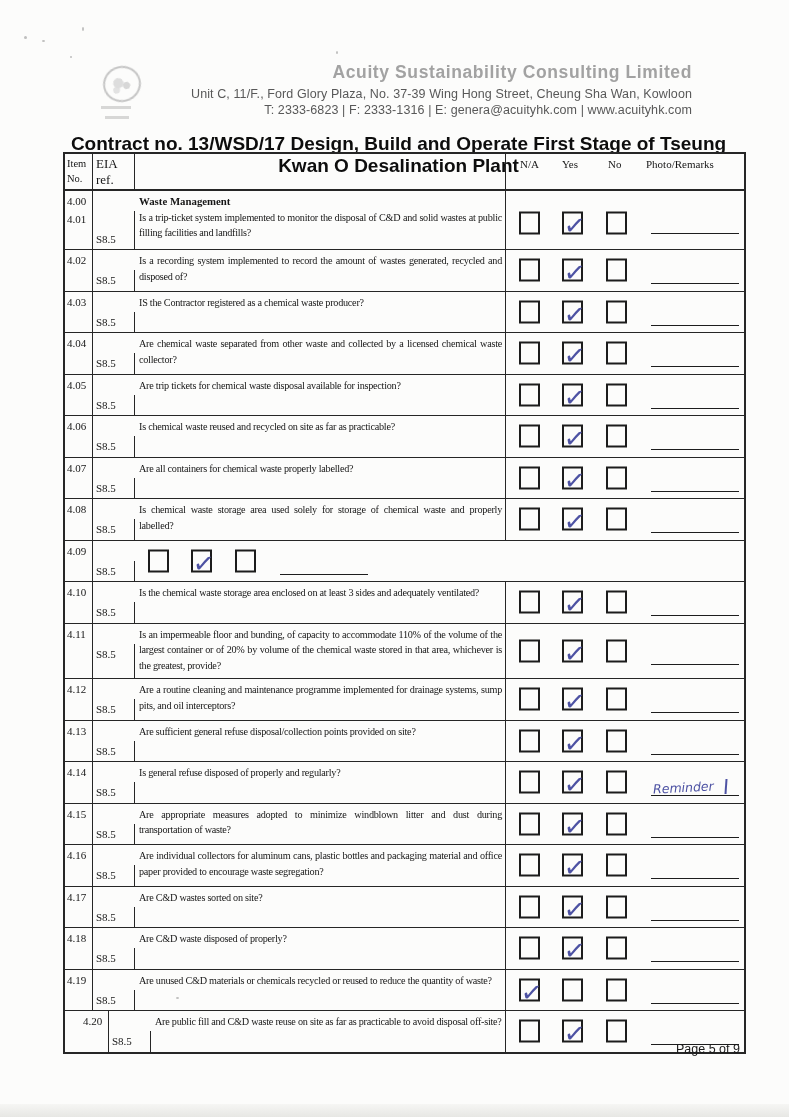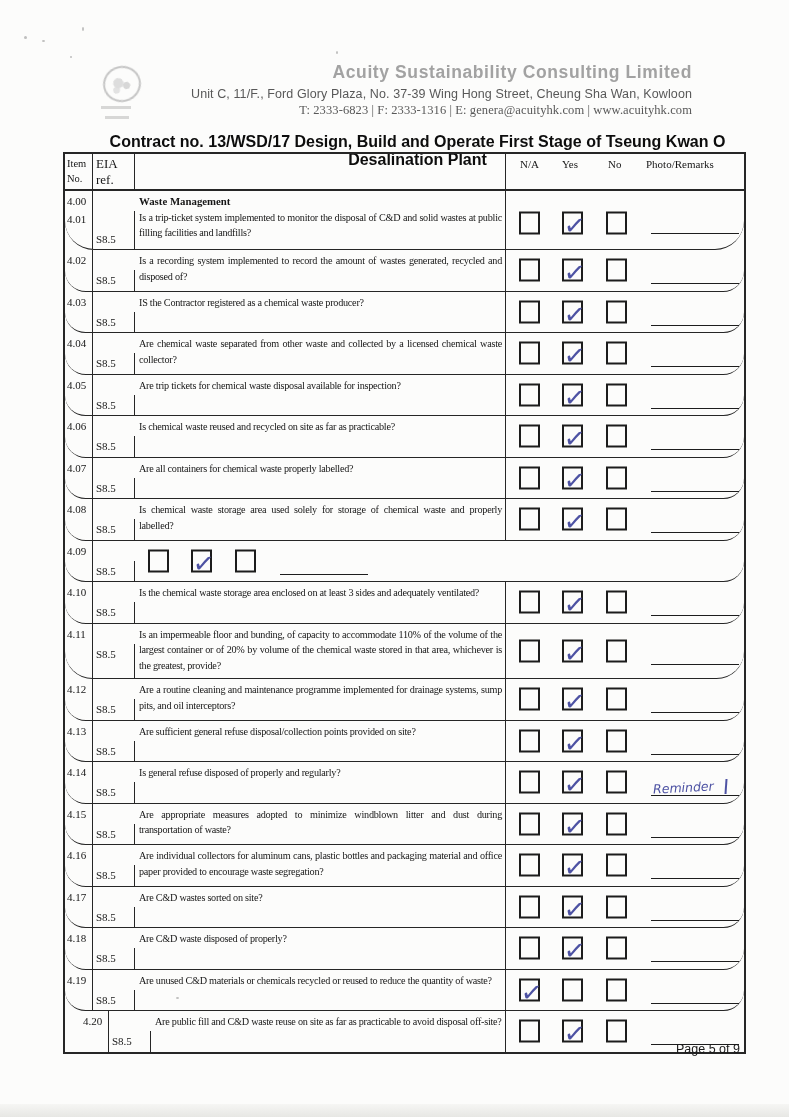--- a/index.html
+++ b/index.html
@@ -20,41 +20,41 @@
                         radial-gradient(circle at 30% 65%,#dcdcdc 0 10%,transparent 12%);
              opacity:.8;filter:blur(.3px);}
   .logo-sub1,.logo-sub2{position:absolute;left:2px;height:3px;background:#cdcdcd;opacity:.8;}
   .logo-sub1{top:42px;width:30px;}
   .logo-sub2{top:52px;width:24px;margin-left:4px;}
 
   .letterhead{position:absolute;top:62px;right:97px;width:600px;text-align:right;
               font-family:"Liberation Sans",sans-serif;}
   .company{font-size:17.5px;font-weight:bold;color:var(--company,#a2a2a2);letter-spacing:.6px;}
   .addr{font-size:12.5px;color:#585858;margin-top:4px;letter-spacing:.1px;}
-  .contacts{margin-top:2px;font-family:Liberation Serif, serif;}
-
-  .doc-title{position:absolute;top:133px;left:76px;width:683px;text-align:center;
-             font-family:"Liberation Sans",sans-serif;font-weight:bold;font-size:16px;color:#0d0d0d;}
+  .contacts{margin-top:2px;}
+
+  .doc-title{position:absolute;top:133px;left:57px;width:683px;text-align:center;
+             font-family:"Liberation Sans",sans-serif;font-weight:bold;font-size:19px;color:#0d0d0d;}
 
   
   .ctable{position:absolute;top:152px;left:63px;width:683px;
           border:2px solid var(--border,#262626);box-sizing:border-box;background:transparent;}
   .thead{display:flex;border-bottom:2.5px solid var(--border,#262626);height:37px;box-sizing:border-box;}
   .h-item,.r-item{width:28px;min-width:28px;border-right:1.5px solid var(--border,#262626);box-sizing:border-box;}
   .h-ref,.r-ref{width:42px;min-width:42px;border-right:1.5px solid var(--border,#262626);box-sizing:border-box;}
   .h-q,.r-q{flex:1;border-right:1.5px solid var(--border,#262626);box-sizing:border-box;}
   .h-marks,.r-marks{width:238px;min-width:238px;position:relative;box-sizing:border-box;}
 
   .h-item{font-size:10.5px;padding:2px 1px 0 2px;line-height:15px;}
   .h-ref{font-size:13px;padding:2px 2px 0 3px;}
   .hl{position:absolute;top:4px;font-size:11px;}
   .hl-na{left:14px;} .hl-yes{left:56px;} .hl-no{left:102px;} .hl-photo{left:140px;}
 
   .trow{display:flex;border-bottom:1.5px solid var(--border,#262626);min-height:34px;
-        position:relative;box-sizing:border-box;border-radius:29px;}
+        position:relative;box-sizing:border-box;}
   .trow:last-child{border-bottom:none;padding-left:16px;}
   .trow-first{min-height:58px;}
   .r-item{font-size:11px;padding:3px 1px 2px 2px;line-height:15.5px;}
   .r-ref{font-size:11px;padding:3px 2px 2px 3px;line-height:15.5px;margin-top:20px;}
   .r-q{font-size:10.2px;letter-spacing:-.25px;line-height:15.5px;
        padding:3px 3px 5px 4px;text-align:justify;}
   .section-title{font-weight:bold;font-size:10.8px;letter-spacing:0;}
   .item-line2{margin-top:2px;}
 
   .cb{position:absolute;top:50%;transform:translateY(-50%);width:21px;height:23px;

